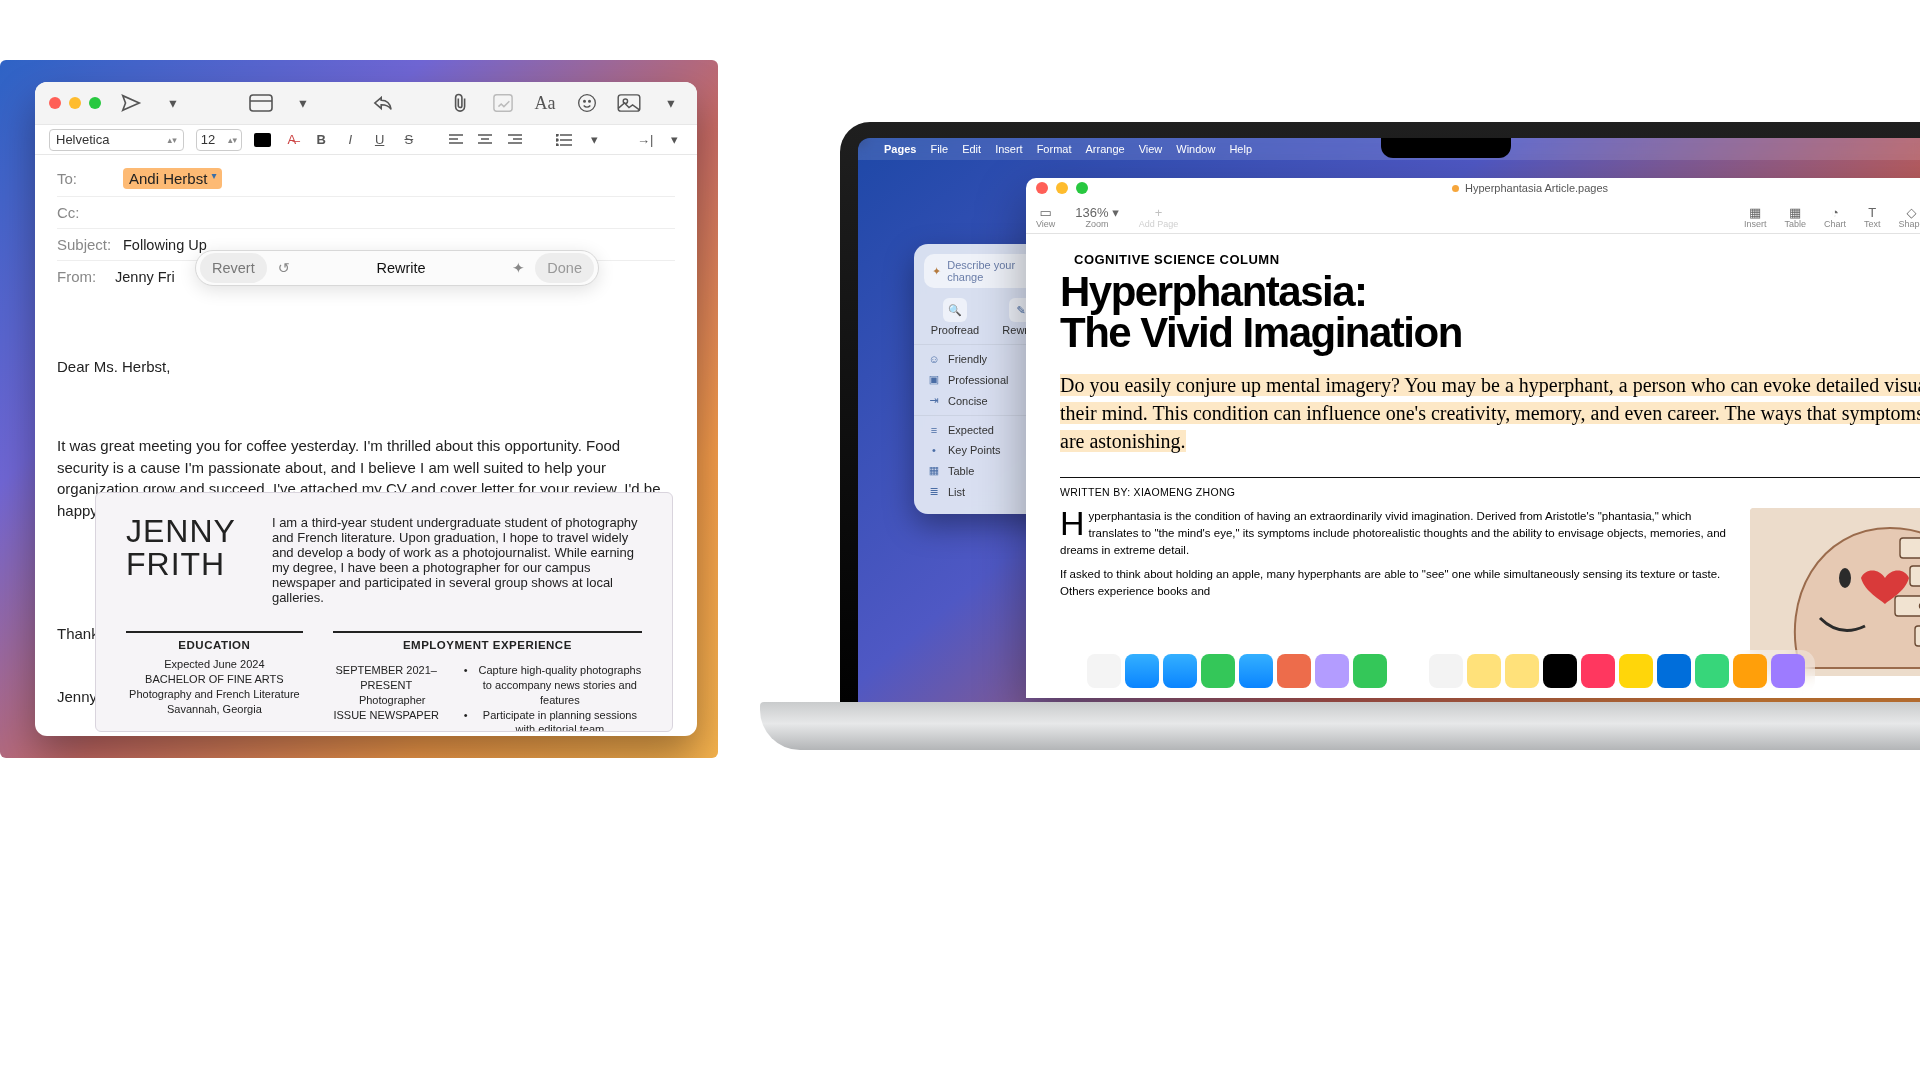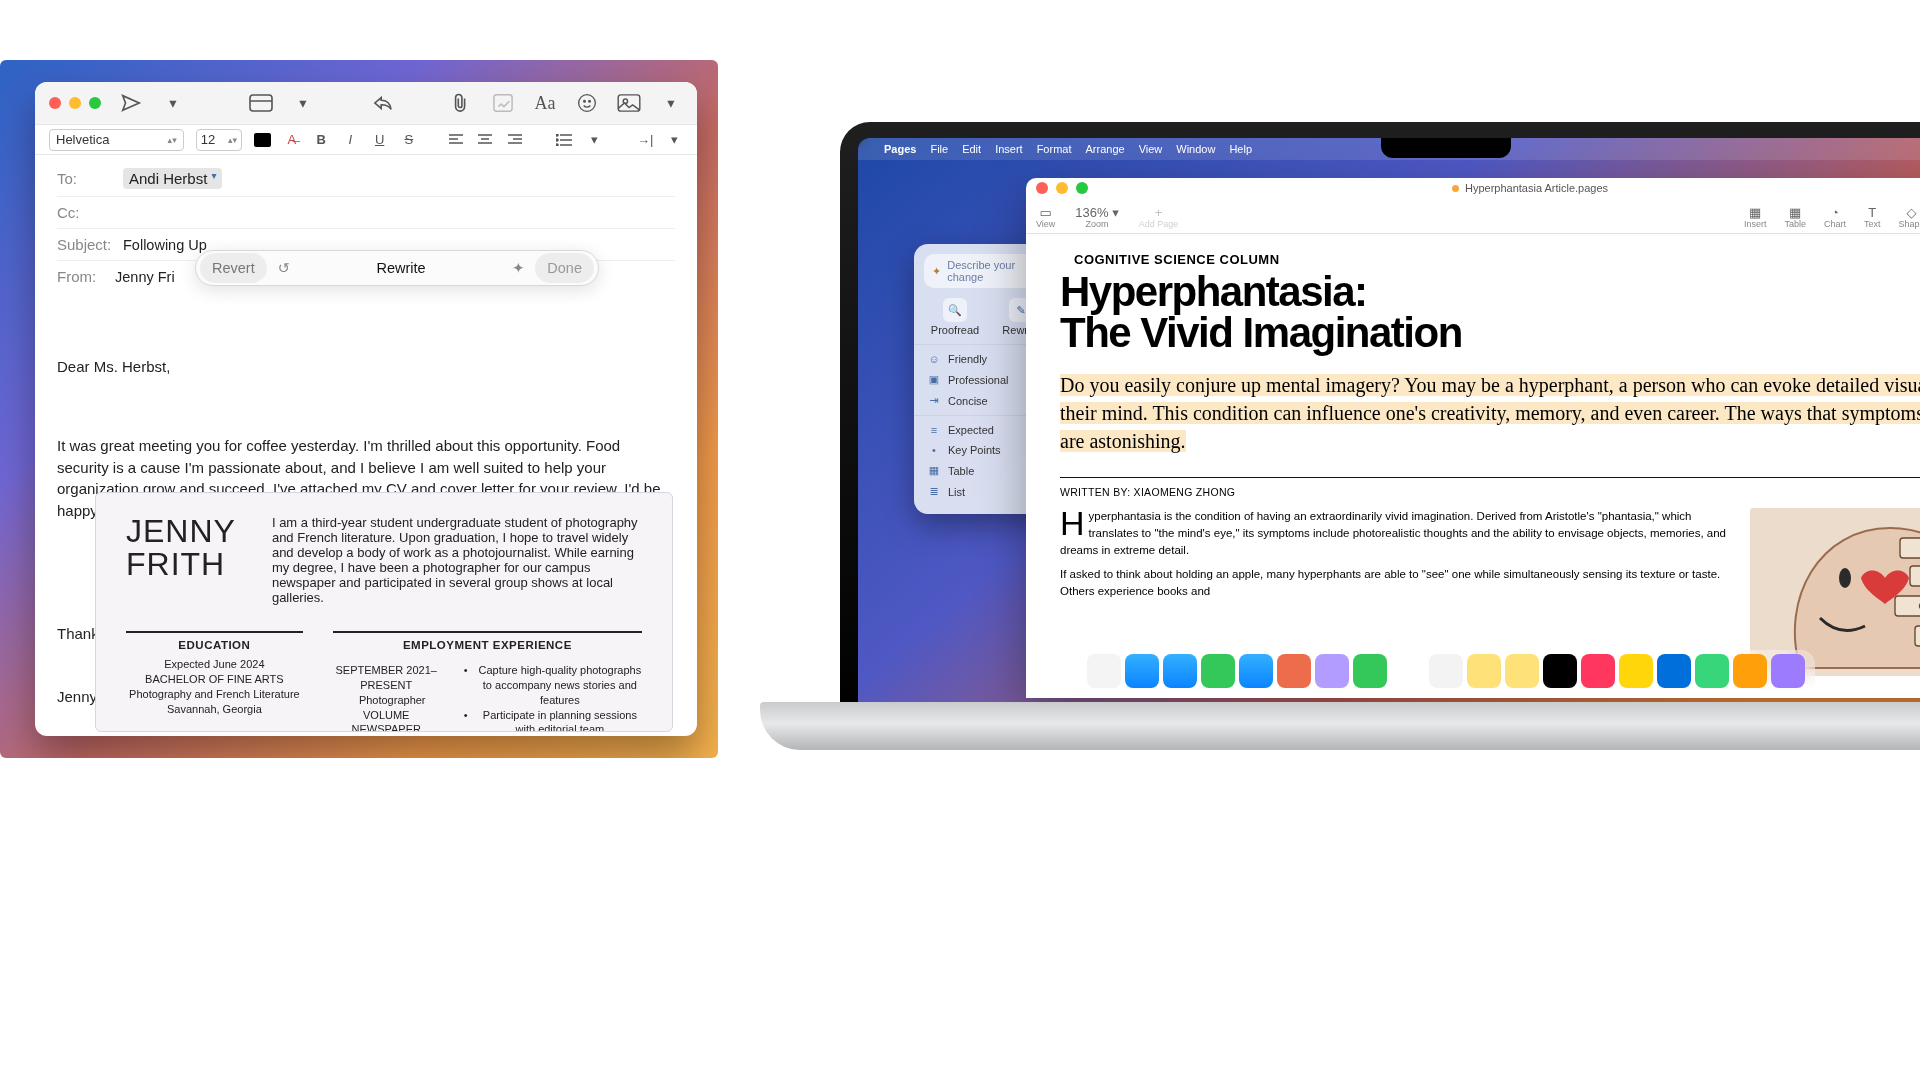--- a/index.html
+++ b/index.html
@@ -51,21 +51,21 @@
   .font-sel { width:140px; height:22px; border:1px solid #ccc; border-radius:4px; display:flex; align-items:center; padding:0 6px; justify-content:space-between; background:#fff;}
   .size-sel { width:48px; height:22px; border:1px solid #ccc; border-radius:4px; display:flex; align-items:center; padding:0 4px; justify-content:space-between; background:#fff;}
   .swatch { width:18px; height:14px; background:#000; border-radius:2px;}
   .fmt-icon { width:18px; text-align:center; color:#555;}
   .fmt-b{font-weight:700;} .fmt-i{font-style:italic;} .fmt-u{text-decoration:underline;} .fmt-s{text-decoration:line-through;}
 
   .mail-headers { padding: 6px 22px 0;}
   .hdr-row { display:flex; align-items:center; gap:10px; padding:7px 0; border-bottom:1px solid #eee;}
   .hdr-label { color:#888; font-size:15px; min-width:56px;}
   .hdr-label.from { min-width:48px;}
-  .pill { background:#e5e5e5; border-radius:4px; padding:2px 6px; font-size:15px; display:inline-flex; align-items:flex-start; gap:4px;}
+  .pill { background:#fdba74; border-radius:4px; padding:2px 6px; font-size:15px; display:inline-flex; align-items:flex-start; gap:4px;}
   .chev-sm{ font-size:10px; color:#3a6fa8;}
 
   .rewrite-bar {
     position:absolute; left:160px; top:168px;
     width:404px; height:36px;
     background:#fbfbfb;
     border:1px solid #d8d8d8;
     border-radius:20px;
     display:flex; align-items:center; padding:2px 4px; gap:6px;
     box-shadow:0 4px 18px rgba(0,0,0,.12);
@@ -402,21 +402,21 @@
               <li>2023</li>
             </ul>
         </div>
         <div class="rc" style="flex:1.4">
           <hr>
           <h4>EMPLOYMENT EXPERIENCE</h4>
           <div style="display:flex; gap:24px; margin-top:6px;">
             <ul id="emp-list" style="flex:.6">
                 <li>SEPTEMBER 2021–PRESENT</li>
                 <li style="padding-left: 12px;">Photographer</li>
-                <li>VOLUME NEWSPAPER</li>
+                <li>ISSUE NEWSPAPER</li>
               </ul>
             <ul class="bullets" id="emp-bullets" style="flex:1">
                 <li>Capture high-quality photographs to accompany news stories and features</li>
                 <li>Participate in planning sessions with editorial team</li>
               </ul>
           </div>
         </div>
       </div>
     </div>
 

